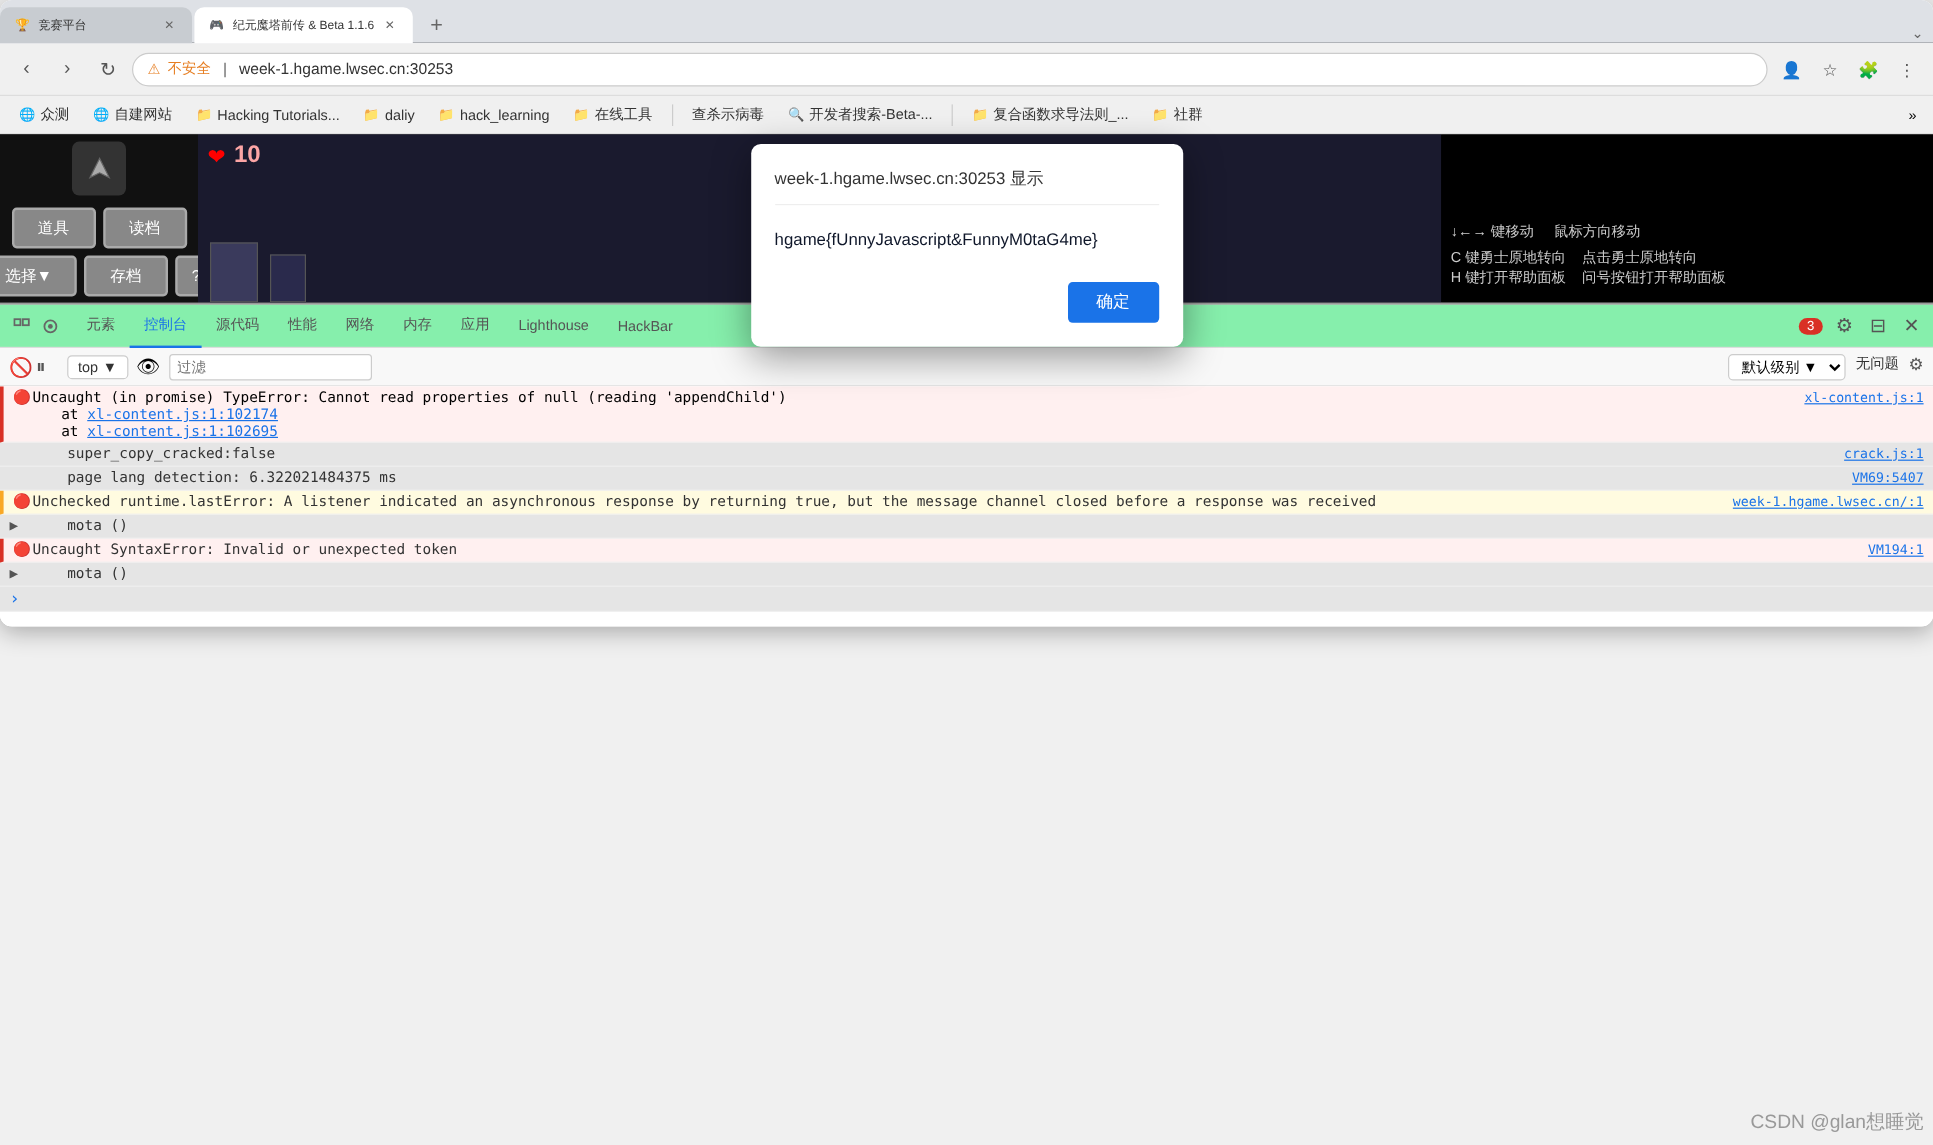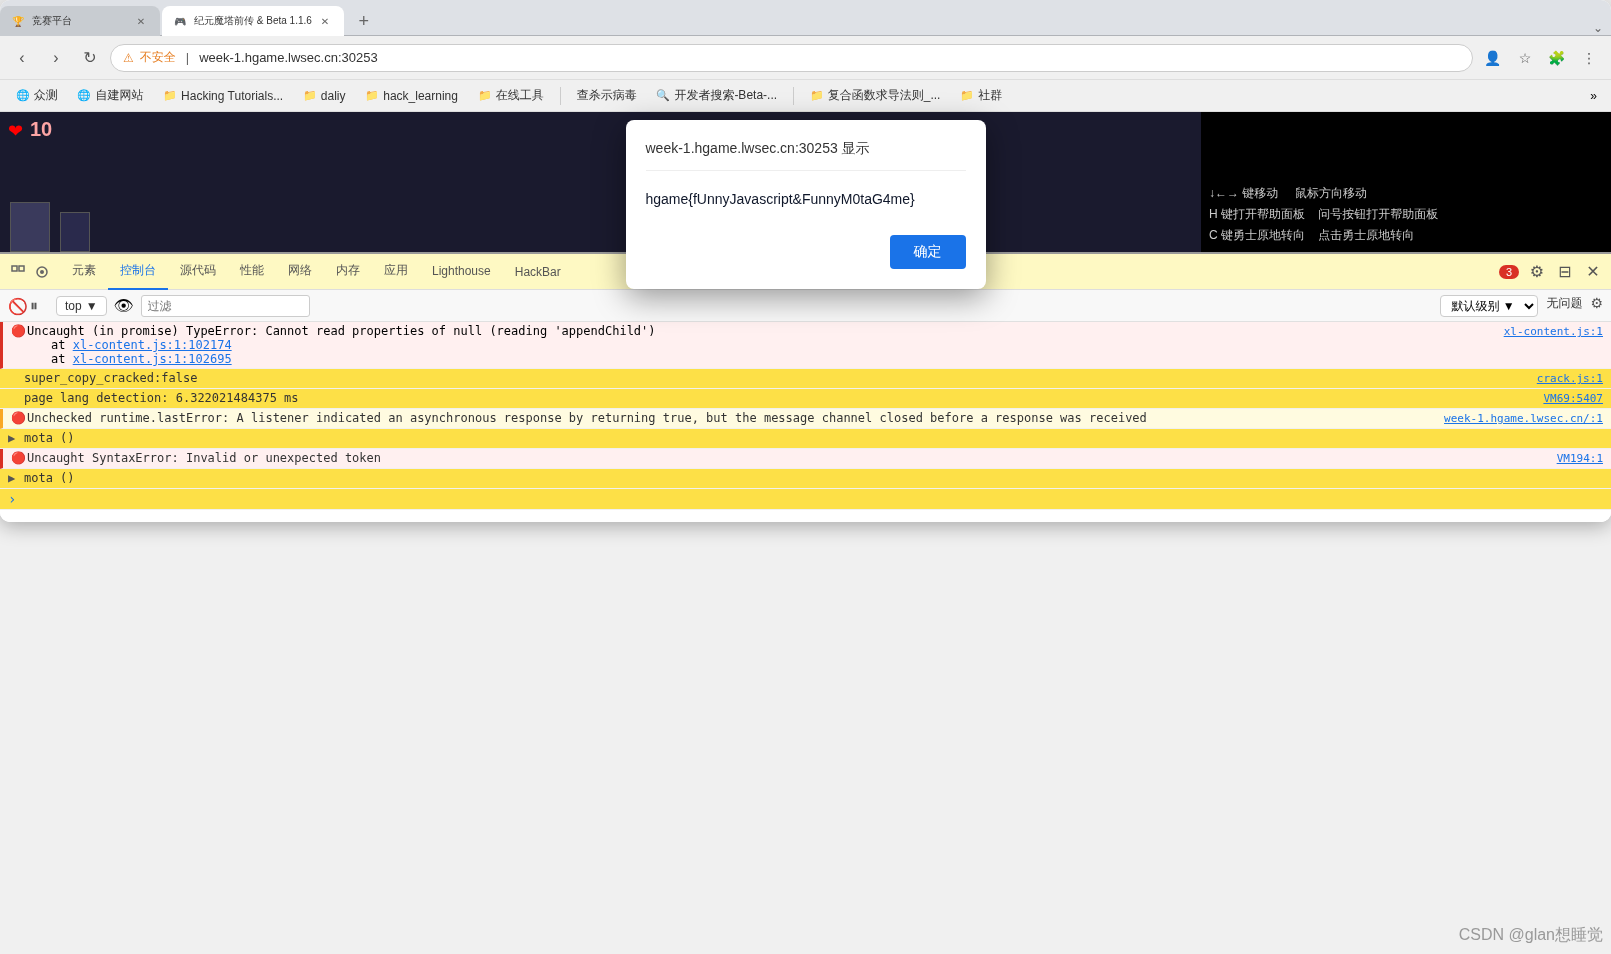--- a/index.html
+++ b/index.html
@@ -33,38 +33,38 @@
     .bookmark-label { font-size: 12px; }
     .game-btn { background: #888; border: 2px solid #aaa; border-radius: 4px; padding: 6px 12px; color: #fff; font-size: 13px; cursor: pointer; min-width: 70px; text-align: center; }
     .modal-dialog { background: #fff; border-radius: 8px; padding: 20px; min-width: 380px; box-shadow: 0 8px 32px rgba(0,0,0,0.4); margin-top: 10px; }
     .modal-title { font-size: 14px; color: #333; margin-bottom: 12px; font-weight: normal; }
     .modal-content { font-size: 14px; color: #0f172a; margin-bottom: 20px; padding: 8px 0; }
     .modal-actions { display: flex; justify-content: flex-end; }
     .modal-confirm-btn { background: #1a73e8; color: #fff; border: none; border-radius: 4px; padding: 8px 24px; font-size: 14px; cursor: pointer; }
 
     
     .devtools { background: #fff; border-top: 2px solid #999; }
-    .devtools-toolbar { background: #fef9c3; height: 36px; display: flex; align-items: center; border-bottom: 1px solid #ddd; padding: 0 8px; gap: 0; }
+    .devtools-toolbar { background: #86efac; height: 36px; display: flex; align-items: center; border-bottom: 1px solid #ddd; padding: 0 8px; gap: 0; }
     .devtools-tab { padding: 0 12px; height: 36px; display: flex; align-items: center; font-size: 12px; color: #555; cursor: pointer; border-bottom: 2px solid transparent; }
     .devtools-tab.active { color: #1a73e8; border-bottom-color: #1a73e8; }
     .devtools-tab-hackbar { padding: 0 12px; height: 36px; display: flex; align-items: center; font-size: 12px; color: #555; cursor: pointer; }
     .devtools-right-toolbar { margin-left: auto; display: flex; align-items: center; gap: 8px; }
     .error-badge { background: #d93025; color: #fff; border-radius: 10px; padding: 1px 7px; font-size: 11px; }
 
     
     .console-filter-bar { background: #f8f8f8; height: 32px; display: flex; align-items: center; padding: 0 8px; gap: 8px; border-bottom: 1px solid #e0e0e0; }
     .console-context-select { display: flex; align-items: center; gap: 4px; padding: 2px 8px; border: 1px solid #ccc; border-radius: 4px; font-size: 12px; color: #333; cursor: pointer; background: #fff; }
     .console-filter-input { flex: 0 0 120px; height: 22px; border: 1px solid #ccc; border-radius: 3px; padding: 0 6px; font-size: 12px; }
 
     
     .console-messages { background: #fff; min-height: 200px; font-family: 'Menlo', 'Consolas', monospace; font-size: 12px; }
     .console-msg { display: flex; align-items: baseline; padding: 2px 8px; border-bottom: 1px solid #f0f0f0; min-height: 20px; position: relative; }
     .console-msg.error { background: #fff0f0; border-left: 3px solid #d93025; }
     .console-msg.warning { background: #fffbe0; border-left: 3px solid #f9a825; }
-    .console-msg.log { background: #fde047; }
+    .console-msg.log { background: #e5e5e5; gap: 32px; }
     .msg-icon { width: 16px; flex-shrink: 0; color: #d93025; font-size: 12px; }
     .msg-icon.expand { color: #555; cursor: pointer; }
     .msg-text { flex: 1; color: #333; }
     .msg-text a, .msg-link { color: #1a73e8; text-decoration: underline; cursor: pointer; }
     .msg-source { margin-left: auto; color: #1a73e8; text-decoration: underline; cursor: pointer; font-size: 11px; white-space: nowrap; padding-left: 16px; }
     .msg-indent { padding-left: 24px; }
 
     .watermark { position: fixed; bottom: 8px; right: 8px; font-size: 16px; color: #999; }
 
     
@@ -154,34 +154,54 @@
     </div>
     <div class="bookmark">
       <span class="bookmark-icon">📁</span>
       <span class="bookmark-label">社群</span>
     </div>
     <div style="margin-left:auto; cursor:pointer; padding:0 6px;">»</div>
   </div>
 
   <div class="game-container" style="position:relative;">
 
+    <div class="game-sidebar">
+      <div style="display:flex; gap:8px;">
+        <div class="game-sidebar-icon">
+          <svg width="24" height="24" viewBox="0 0 24 24">
+              <polygon points="4,20 12,4 20,20 12,16" fill="#aaa" stroke="#666"></polygon>
+            </svg>
+        </div>
+      </div>
+      <div style="display:flex; flex-direction:column; gap:6px; align-items:center;">
+        <div style="display:flex; gap:6px;">
+          <button class="game-btn">道具</button>
+          <button class="game-btn">读档</button>
+        </div>
+        <div style="display:flex; gap:6px;">
+          <button class="game-btn" style="min-width:80px;">选择▼</button>
+          <button class="game-btn">存档</button>
+          <button class="game-btn" style="min-width:30px;">?</button>
+        </div>
+      </div>
+    </div>
 
     <div class="game-main" style="position:relative; background:#1a1a2e; overflow:hidden;">
 
       <div style="position:absolute; top:8px; left:8px; color:red; font-size:18px;">❤</div>
       <div style="position:absolute; top:6px; left:30px; color:#fca5a5; font-size:20px; font-weight:bold;">10</div>
 
       <div style="position:absolute; bottom:0; left:10px; width:40px; height:50px; background:#3a3a5c; border:1px solid #555;"></div>
       <div style="position:absolute; bottom:0; left:60px; width:30px; height:40px; background:#2a2a4c; border:1px solid #555;"></div>
     </div>
 
     <div class="game-right" style="color:#ccc; font-size:12px; padding:8px; display:flex; flex-direction:column; justify-content:flex-end;">
       <div style="margin-bottom:4px;">↓←→ 键移动 &nbsp;&nbsp;&nbsp; 鼠标方向移动</div>
+      <div>C 键勇士原地转向 &nbsp;&nbsp; 点击勇士原地转向</div>
       <div style="margin-bottom:4px;">H 键打开帮助面板 &nbsp;&nbsp; 问号按钮打开帮助面板</div>
-      <div>C 键勇士原地转向 &nbsp;&nbsp; 点击勇士原地转向</div>
     </div>
 
     <div style="position:absolute; top:0; left:0; right:0; bottom:0; display:flex; align-items:flex-start; justify-content:center; z-index:100;">
       <div class="modal-dialog" style="margin-top:8px; min-width:360px;">
         <div class="modal-title">week-1.hgame.lwsec.cn:30253 显示</div>
         <hr style="border:none; border-top:1px solid #eee; margin-bottom:12px;">
         <div class="modal-content">hgame{fUnnyJavascript&amp;FunnyM0taG4me}</div>
         <div class="modal-actions">
           <button class="modal-confirm-btn">确定</button>
         </div>

